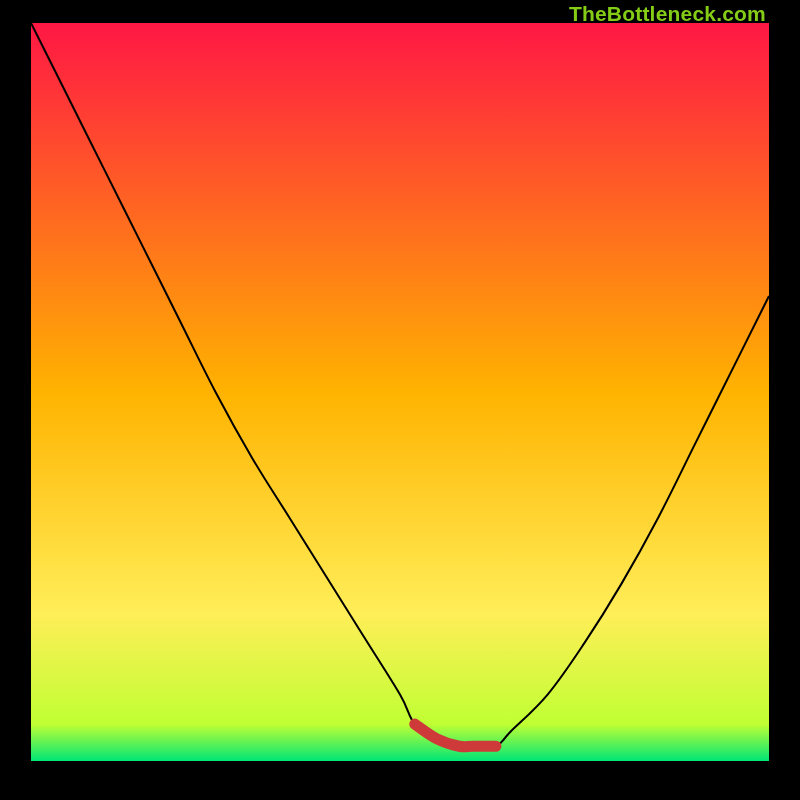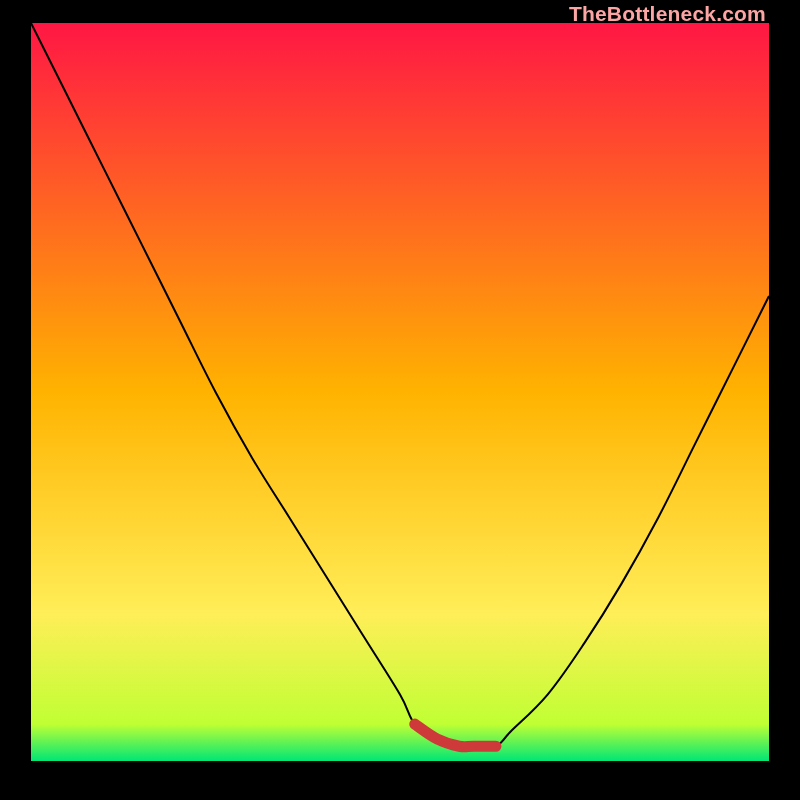--- a/index.html
+++ b/index.html
@@ -19,21 +19,21 @@
     height: 738px;
     overflow: hidden;
   }
   .watermark {
     position: absolute;
     top: 2px;
     right: 34px;
     font-family: Arial, Helvetica, sans-serif;
     font-size: 21px;
     font-weight: bold;
-    color: #fca5a5;
+    color: #84cc16;
     letter-spacing: 0.2px;
     z-index: 5;
   }
   svg {
     display: block;
   }
 </style>
 </head>
 <body>
 

